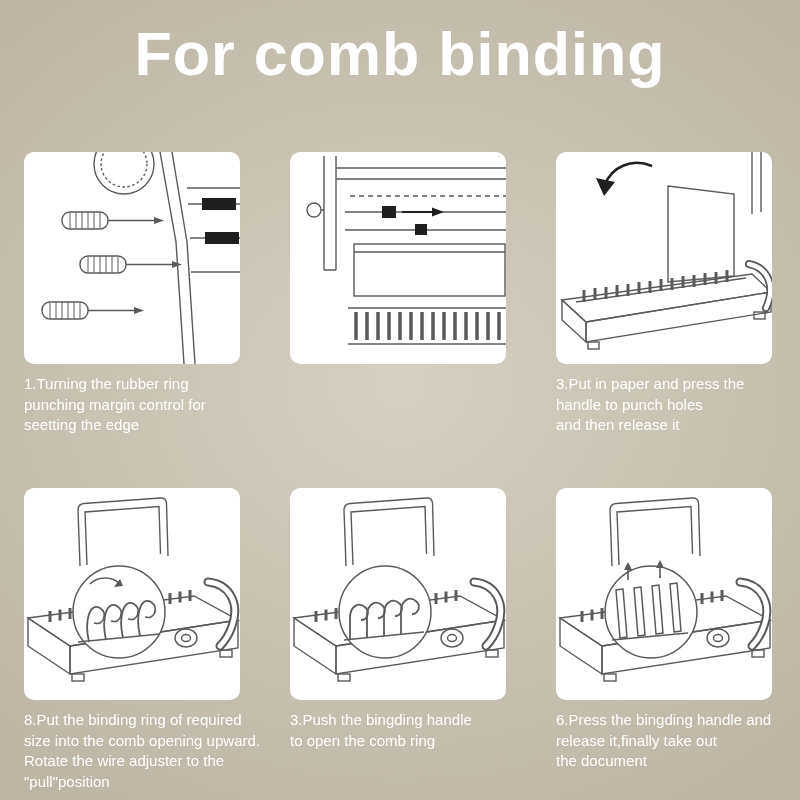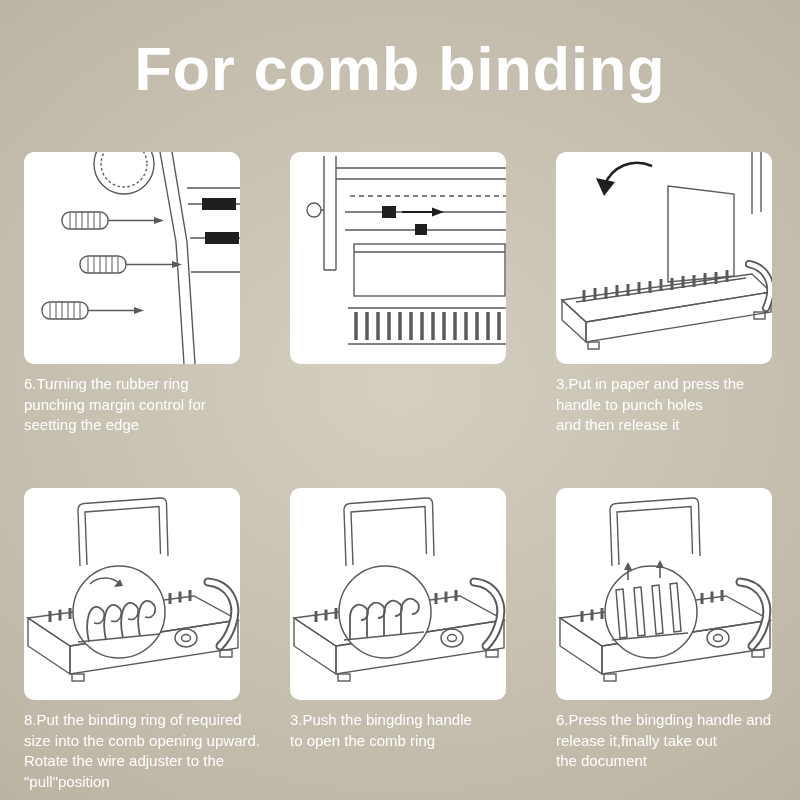--- a/index.html
+++ b/index.html
@@ -4,21 +4,21 @@
 <style>
   * { margin:0; padding:0; box-sizing:border-box; }
   html, body { width:800px; height:800px; }
   body {
     background: radial-gradient(130% 110% at 50% 48%, #d4cfc1 0%, #c2bbab 45%, #ab9f8d 100%);
     font-family: "Liberation Sans", sans-serif;
     overflow: hidden;
   }
   .page { position:relative; width:800px; height:800px; }
   .title {
-    position:absolute; top:34px; left:0; right:0;
+    position:absolute; top:19px; left:0; right:0;
     text-align:center; color:#ffffff;
     font-size:61px; font-weight:700; letter-spacing:1px;
   }
   .grid {
     position:absolute; top:152px; left:24px;
     display:grid; grid-template-columns:repeat(3, 216px);
     column-gap:50px; row-gap:52px;
   }
   .panel {
     width:216px; height:212px; background:#ffffff;
@@ -82,21 +82,21 @@
             <line x1="212" y1="52" x2="216" y2="52"></line>
             <line x1="215" y1="86" x2="216" y2="86"></line>
           </g>
           <rect x="178" y="46" width="34" height="12" fill="#1f1f1f"></rect>
           <rect x="181" y="80" width="34" height="12" fill="#1f1f1f"></rect>
           <use href="#knob" transform="translate(38,60)"></use>
           <use href="#knob" transform="translate(56,104)"></use>
           <use href="#knob" transform="translate(18,150)"></use>
         </svg>
       </div>
-      <p class="caption">6.Turning the rubber ring
+      <p class="caption">1.Turning the rubber ring
 punching margin control for
 seetting the edge</p>
     </div>
 
     <div class="step">
       <div class="panel">
         <svg viewBox="0 0 216 212">
           <g stroke="#5a5a5a" fill="none" stroke-width="1.4">
             <path d="M34 4 L34 118 M46 4 L46 118 M34 118 L46 118"></path>
             <circle cx="24" cy="58" r="7"></circle>

